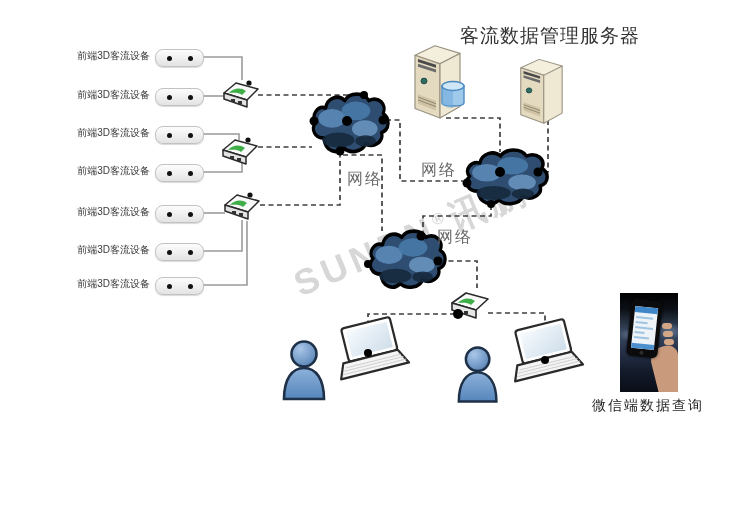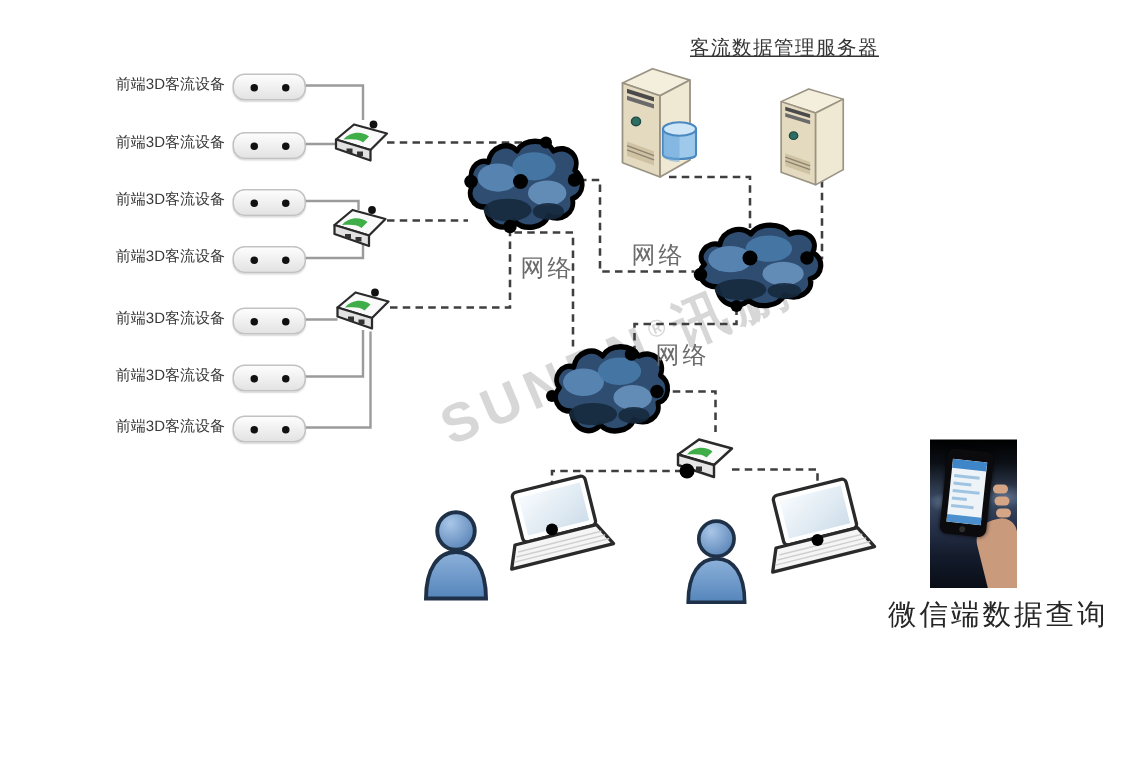--- a/index.html
+++ b/index.html
@@ -1,21 +1,21 @@
 <!DOCTYPE html>
 <html><head>
 <meta charset="utf-8">
 <style>
   html,body{margin:0;padding:0;background:#fff;}
   #canvas{position:relative;width:750px;height:513px;background:#ffffff;overflow:hidden;
           font-family:"Liberation Sans","DejaVu Sans",sans-serif;}
   .txt{position:absolute;color:#3a3a3a;white-space:nowrap;z-index:3;}
   .dev-label{width:110px;text-align:right;font-size:10px;color:#383838;}
   .net-label{font-size:16px;color:#6b6b6b;letter-spacing:2px;}
-  .title{font-size:13px;color:#333;letter-spacing:1px;text-decoration:underline;}
+  .title{font-size:19px;color:#333;letter-spacing:1px;}
   .big-label{font-size:19px;color:#262626;letter-spacing:2px;}
   .pill{position:absolute;width:47px;height:16px;border-radius:8px;z-index:3;
         background:linear-gradient(#fdfdfd,#e3e3e3);
         border:1px solid #c2c2c2;box-shadow:0 1px 1px rgba(0,0,0,.15);}
   .pdot{position:absolute;top:6px;width:5px;height:5px;border-radius:50%;background:#111;}
   .pdot.d1{left:11px;} .pdot.d2{left:32px;}
   #watermark{position:absolute;left:296px;top:262px;z-index:1;
              transform:rotate(-23deg);transform-origin:left center;
              font-size:36px;font-weight:bold;letter-spacing:5px;
              color:rgba(188,188,188,0.6);white-space:nowrap;}
@@ -250,21 +250,21 @@
       <span class="pdot d1"></span>
       <span class="pdot d2"></span>
     </div>
 
   <div class="txt title" style="left:460px;top:23px;">客流数据管理服务器</div>
 
   <div class="txt net-label" style="left:347px;top:169px;">网络</div>
   <div class="txt net-label" style="left:421px;top:160px;">网络</div>
   <div class="txt net-label" style="left:437px;top:227px;">网络</div>
 
-  <div class="txt big-label" style="left:592px;top:397px;font-size:19px;">微信端数据查询</div>
+  <div class="txt big-label" style="left:592px;top:397px;font-size:14px;">微信端数据查询</div>
 
   <div class="photo">
     <div class="hand"></div>
     <div class="phone">
       <div class="screen">
         <div class="bar-top"></div>
         <div class="scr-line" style="top:10px;width:17px;"></div>
         <div class="scr-line" style="top:15px;width:12px;"></div>
         <div class="scr-line" style="top:20px;width:18px;"></div>
         <div class="scr-line" style="top:25px;width:10px;"></div>

